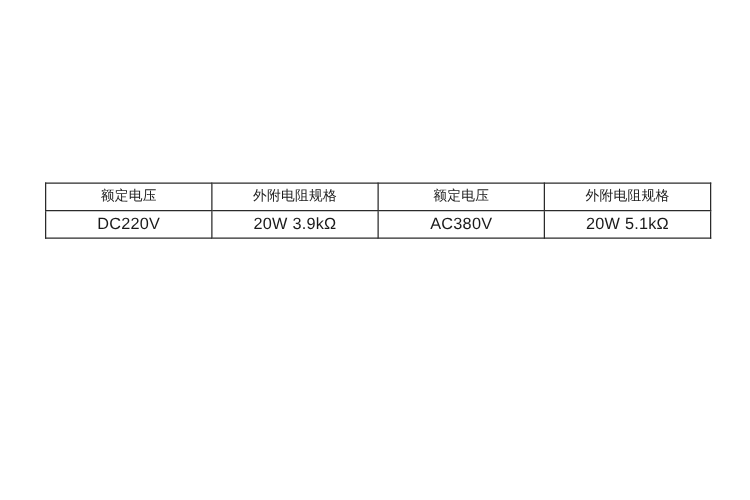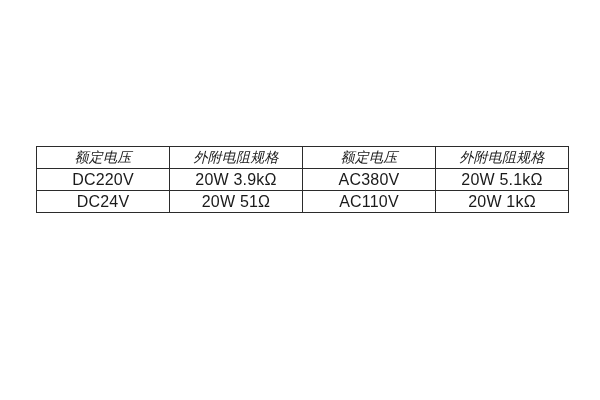--- a/index.html
+++ b/index.html
@@ -27,29 +27,28 @@
   table.spec-table {
     border-collapse: collapse;
     width: 528px;
     table-layout: fixed;
   }
   table.spec-table td {
     border: 1px solid #2b2b2b;
     height: 21px;
     text-align: center;
     vertical-align: middle;
-    font-size: 16px;
+    font-size: 13px;
     color: #1a1a1a;
     line-height: 1.1;
     padding: 0;
     letter-spacing: 0.2px;
   }
   table.spec-table tr.header-row td {
-    font-size: 14px;
-    font-style: italic;
+    font-size: 11px;
   }
   .col-a { width: 132px; }
   .col-b { width: 132px; }
   .col-c { width: 132px; }
   .col-d { width: 132px; }
 </style>
 </head>
 <body>
 
 <div class="page">
@@ -61,22 +60,16 @@
           <td class="col-b">外附电阻规格</td>
           <td class="col-c">额定电压</td>
           <td class="col-d">外附电阻规格</td>
         </tr>
         <tr>
           <td class="col-a">DC220V</td>
           <td class="col-b">20W 3.9kΩ</td>
           <td class="col-c">AC380V</td>
           <td class="col-d">20W 5.1kΩ</td>
         </tr>
-        <tr>
-          <td class="col-a">DC24V</td>
-          <td class="col-b">20W 51Ω</td>
-          <td class="col-c">AC110V</td>
-          <td class="col-d">20W 1kΩ</td>
-        </tr>
       </tbody>
     </table>
   </div>
 </div>
 
 </body></html>

